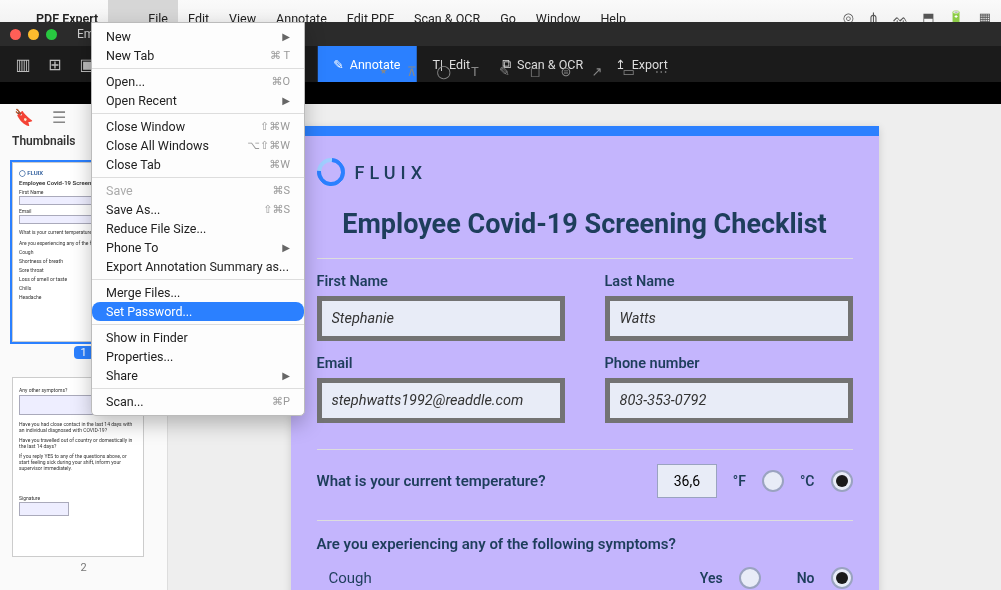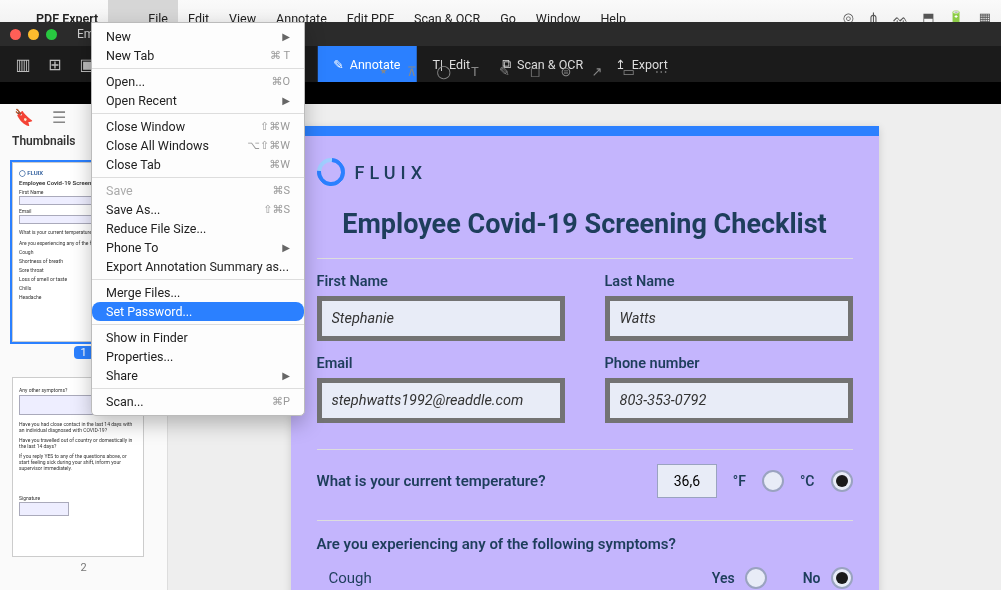--- a/index.html
+++ b/index.html
@@ -48,21 +48,21 @@
   .fcol { flex:1; }
   .flabel { font-size:14.5px; font-weight:600; color:#1e3e5c; margin-bottom:6px; }
   .finput { width:100%; border:5px solid #737373; background:#e8ecf7; padding:9px 10px; font-size:14.5px; color:#333;font-style:italic; }
   .qrow { display:flex; align-items:center; gap:16px; }
   .qtext { font-size:15px; font-weight:600; color:#1e3e5c; flex:1; }
   .small-inp { width:60px; border:1px solid #9aa3c0; background:#e8ecf7; padding:8px; font-size:14px; text-align:center; }
   .unit { font-size:14px; font-weight:600; color:#1e3e5c; }
   .radio { width:22px; height:22px; border:2px solid #9aa3c0; border-radius:50%; display:inline-flex; align-items:center; justify-content:center; background:#e8ecf7; }
   .radio.on::after { content:""; width:12px; height:12px; background:#1a1a1a; border-radius:50%; }
   .symp-label { font-size:15px; color:#1e3e5c; padding-left:12px; }
-  .yn { display:flex; align-items:center; gap:10px; font-size:14px; font-weight:600; color:#1e3e5c;justify-content:center; }
+  .yn { display:flex; align-items:center; gap:16px; font-size:14px; font-weight:600; color:#1e3e5c;justify-content:center; }
   
   .dropdown { position:absolute; top:22px; left:91px; width:214px; background:#fdfdfd; border:1px solid #bbb; border-radius:0 0 5px 5px; box-shadow:0 8px 20px rgba(0,0,0,.25); padding:4px 0; z-index:50; font-size:12.5px; color:#222; }
   .dd-item { display:flex; align-items:center; padding:2px 14px; height:19px; position:relative; cursor:default; }
   .dd-item.sel { background:#2b80ff; color:#fff;border-radius:8px; }
   .dd-item.disabled { color:#aaa; }
   .dd-sep { border-top:1px solid #ddd; margin:3px 0; }
   .dd-sc { margin-left:auto; color:#999; font-size:11px; }
   .dd-arrow { margin-left:auto; color:#666; font-size:10px; }
   .sub-toolbar-icons { position:absolute; top:60px; left:380px; right:220px; height:22px; display:flex; gap:20px; color:#888; font-size:13px; align-items:center; z-index:1; }
 </style>

